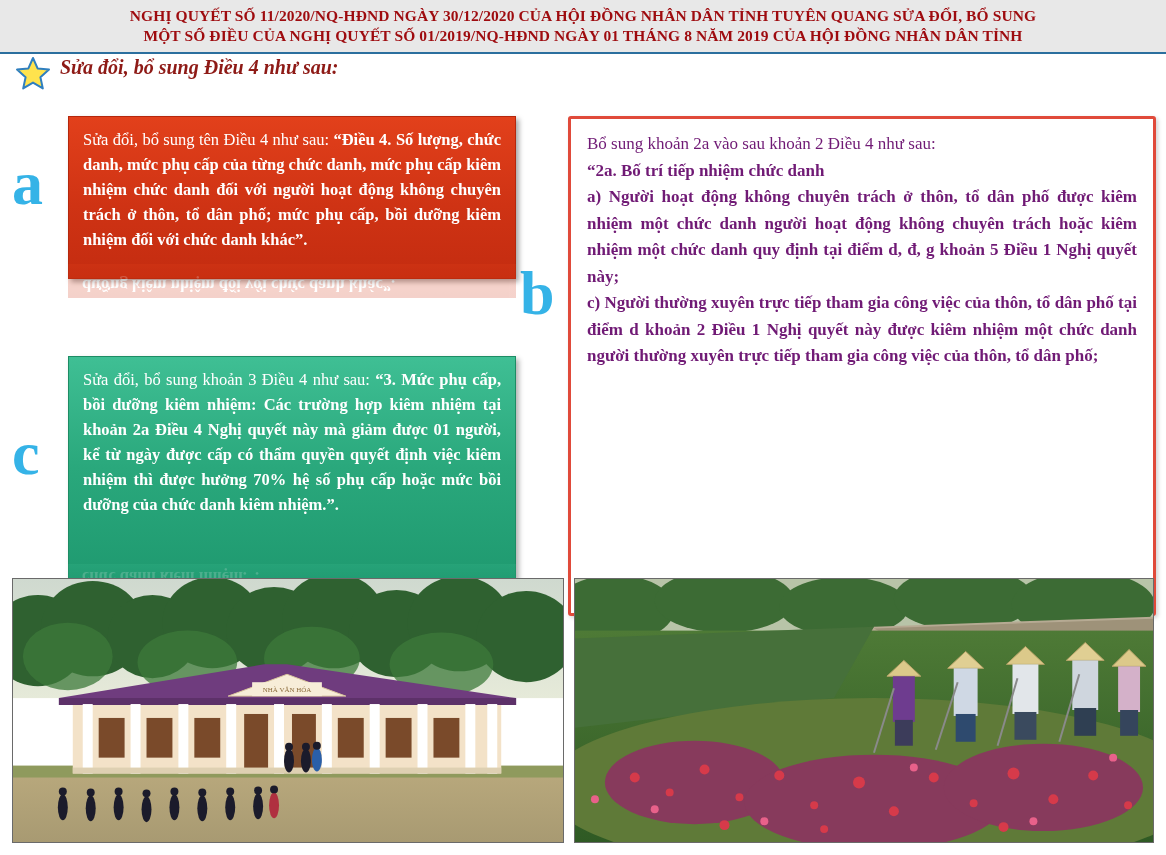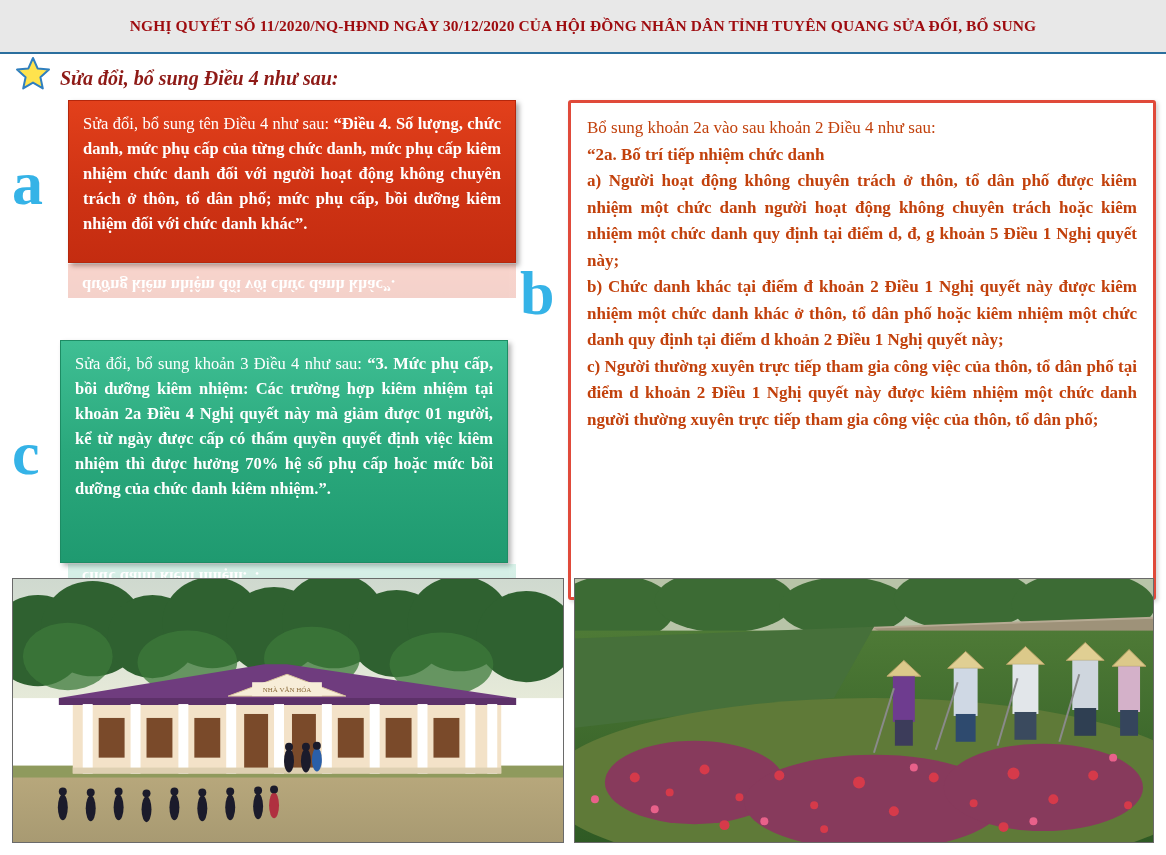--- a/index.html
+++ b/index.html
@@ -42,21 +42,21 @@
   }
 
   
   .title-row {
     position: absolute;
     left: 0;
     top: 56px;
     width: 1166px;
     height: 34px;
     display: flex;
-    align-items: flex-end;
+    align-items: flex-start;
   }
   .star-icon {
     margin-left: 14px;
     width: 38px;
     height: 34px;
     display: block;
   }
   .section-title {
     margin-left: 8px;
     font-size: 20px;
@@ -82,20 +82,21 @@
 
   
   .box {
     position: absolute;
     box-sizing: border-box;
     padding: 10px 14px 12px 14px;
     color: #ffffff;
     font-size: 16.5px;
     line-height: 25px;
     text-align: justify;
+    margin-top: 16px;
   }
   #box-a {
     left: 68px;
     top: 100px;
     width: 448px;
     height: 163px;
     background: linear-gradient(180deg,#e2401b 0%, #cf3314 55%, #c42c10 100%);
     border: 1px solid #b5270c;
     box-shadow: 3px 3px 5px rgba(0,0,0,.35);
   }
@@ -116,21 +117,21 @@
     font-size: 16.5px;
     line-height: 25px;
     font-weight: bold;
     padding: 0 14px;
     box-sizing: border-box;
     white-space: nowrap;
   }
 
   
   #box-c {
-    left: 60px;
+    left: 68px;
     top: 340px;
     width: 448px;
     height: 223px;
     background: linear-gradient(180deg,#3fbf94 0%, #2aa87c 50%, #1f9a70 100%);
     border: 1px solid #1d8c64;
     box-shadow: 3px 3px 5px rgba(0,0,0,.3);
   }
   #box-c .bold { font-weight: bold; }
 
   .reflection-c {
@@ -154,21 +155,21 @@
 
   
   #box-b {
     left: 568px;
     top: 100px;
     width: 588px;
     height: 500px;
     background: #ffffff;
     border: 3px solid #e04a3a;
     border-radius: 3px;
-    color: #c2410c;
+    color: #701a75;
     padding: 12px 16px;
     font-size: 17px;
     line-height: 26.5px;
     box-shadow: 2px 2px 4px rgba(0,0,0,.18);
   }
   #box-b p { margin: 0; text-align: justify; }
   #box-b .bold { font-weight: bold; }
 
   
   .photo {
@@ -179,20 +180,21 @@
   }
   #photo-left { left: 12px; top: 578px; width: 552px; height: 265px; }
   #photo-right { left: 574px; top: 578px; width: 580px; height: 265px; }
   .photo svg { display: block; width: 100%; height: 100%; }
 </style>
 </head>
 <body>
 
 <div class="header-banner">
   <div class="header-line">NGHỊ QUYẾT SỐ 11/2020/NQ-HĐND NGÀY 30/12/2020 CỦA HỘI ĐỒNG NHÂN DÂN TỈNH TUYÊN QUANG SỬA ĐỔI, BỔ SUNG</div>
+  <div class="header-line">MỘT SỐ ĐIỀU CỦA NGHỊ QUYẾT SỐ 01/2019/NQ-HĐND NGÀY 01 THÁNG 8 NĂM 2019 CỦA HỘI ĐỒNG NHÂN DÂN TỈNH</div>
 </div>
 
 <div class="title-row">
   <svg class="star-icon" viewBox="0 0 38 34">
     <polygon points="19,2 23.6,12.4 35,13.6 26.4,21.2 28.8,32.4 19,26.6 9.2,32.4 11.6,21.2 3,13.6 14.4,12.4" fill="#ffe34d" stroke="#2f7fbf" stroke-width="2" stroke-linejoin="round"></polygon>
   </svg>
   <div class="section-title">Sửa đổi, bổ sung Điều 4 như sau:</div>
 </div>
 
 <div class="letter" id="letter-a">a</div>
@@ -209,21 +211,20 @@
   <span>Sửa đổi, bổ sung khoản 3 Điều 4 như sau:</span>
   <span class="bold">“3. Mức phụ cấp, bồi dưỡng kiêm nhiệm:</span>
   <span class="bold">Các trường hợp kiêm nhiệm tại khoản 2a Điều 4 Nghị quyết này mà giảm được 01 người, kể từ ngày được cấp có thẩm quyền quyết định việc kiêm nhiệm thì được hưởng 70% hệ số phụ cấp hoặc mức bồi dưỡng của chức danh kiêm nhiệm.”.</span>
 </div>
 <div class="reflection-c">chức danh kiêm nhiệm.”.</div>
 
 <div class="box" id="box-b">
   <p>Bổ sung khoản 2a vào sau khoản 2 Điều 4 như sau:</p>
   <p class="bold">“2a. Bố trí tiếp nhiệm chức danh</p>
   <p class="bold">a) Người hoạt động không chuyên trách ở thôn, tổ dân phố được kiêm nhiệm một chức danh người hoạt động không chuyên trách hoặc kiêm nhiệm một chức danh quy định tại điểm d, đ, g khoản 5 Điều 1 Nghị quyết này;</p>
-  <p class="bold">b) Chức danh khác tại điểm đ khoản 2 Điều 1 Nghị quyết này được kiêm nhiệm một chức danh khác ở thôn, tổ dân phố hoặc kiêm nhiệm một chức danh quy định tại điểm d khoản 2 Điều 1 Nghị quyết này;</p>
   <p class="bold">c) Người thường xuyên trực tiếp tham gia công việc của thôn, tổ dân phố tại điểm d khoản 2 Điều 1 Nghị quyết này được kiêm nhiệm một chức danh người thường xuyên trực tiếp tham gia công việc của thôn, tổ dân phố;</p>
 </div>
 
 <div class="photo" id="photo-left">
   <svg viewBox="0 0 552 265" preserveAspectRatio="none">
     <defs>
       <linearGradient id="skyL" x1="0" y1="0" x2="0" y2="1">
         <stop offset="0%" stop-color="#cfd9cf"></stop>
           <stop offset="100%" stop-color="#e6ead9"></stop>
       </linearGradient>

